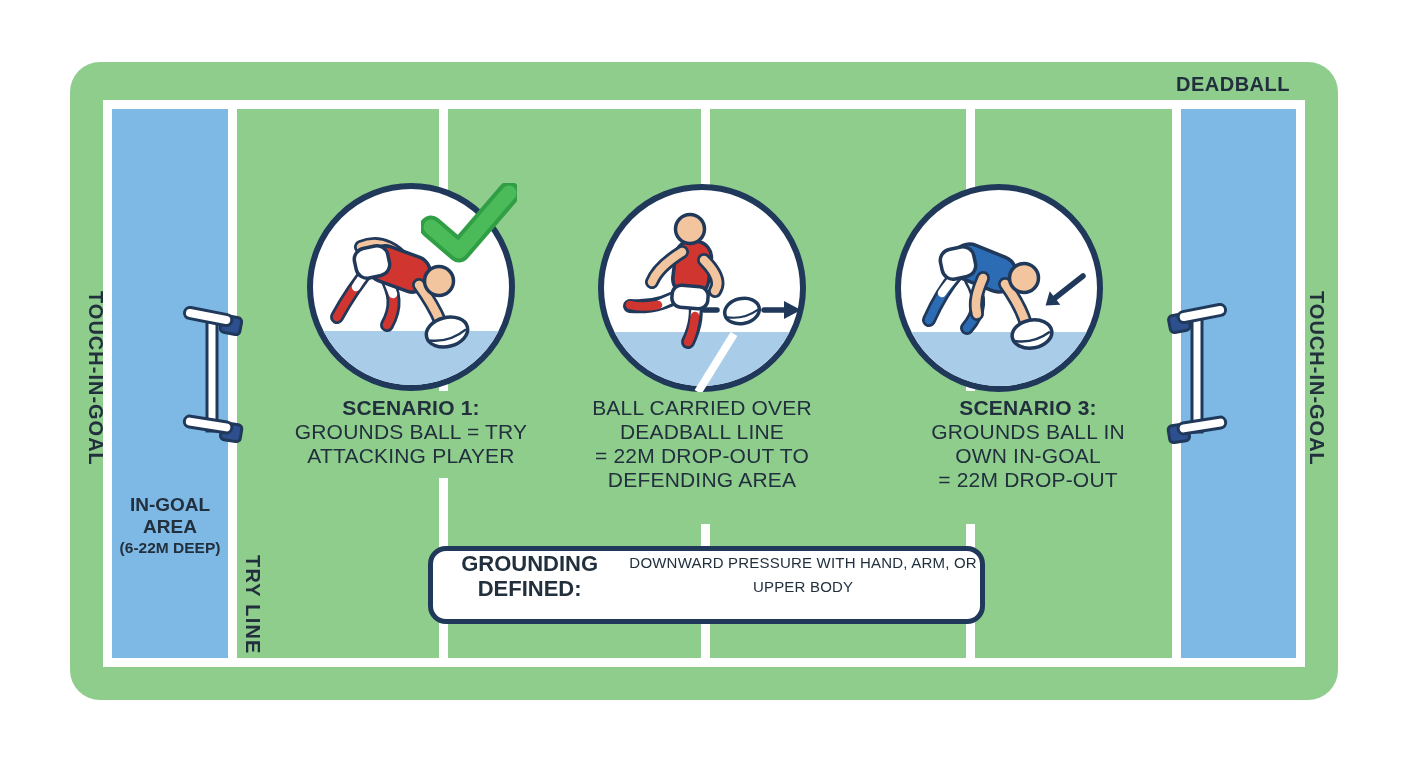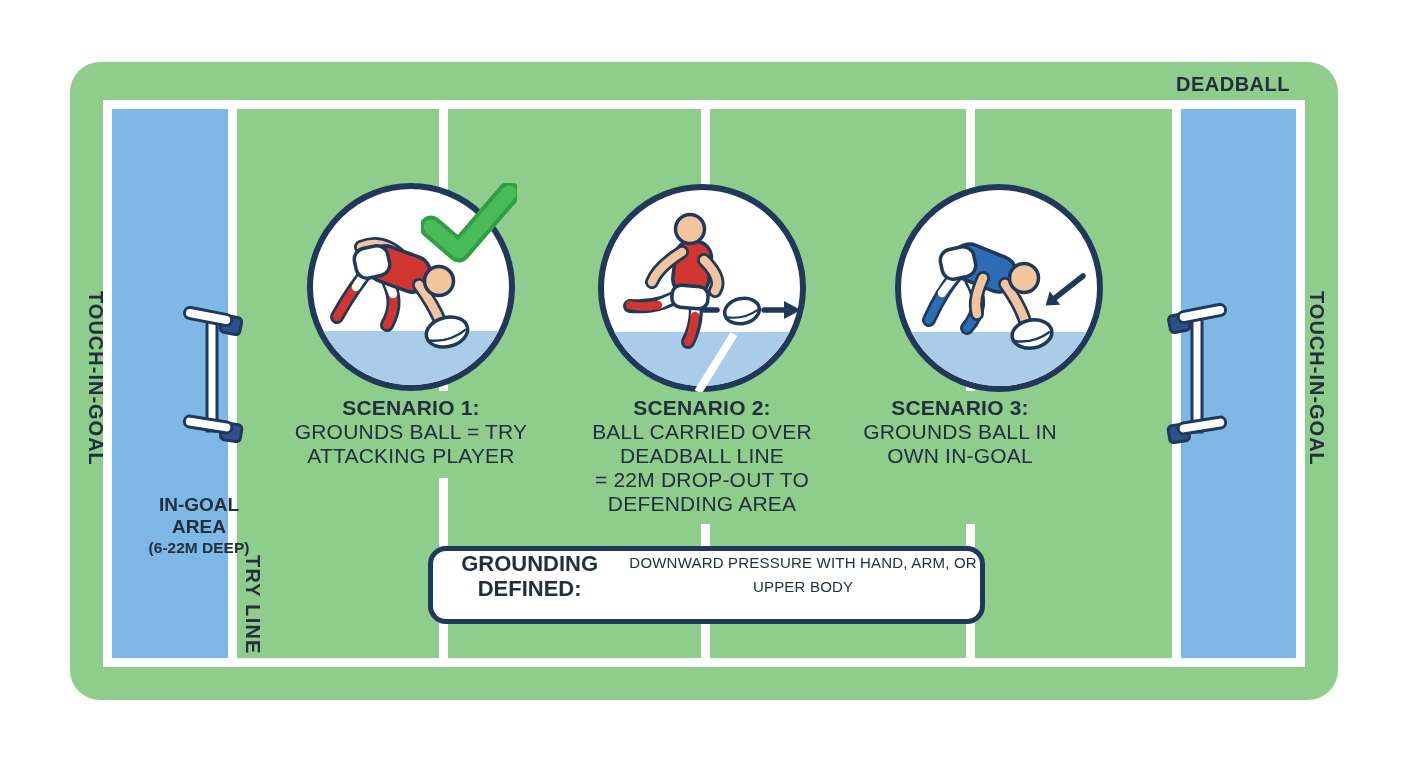--- a/index.html
+++ b/index.html
@@ -23,21 +23,21 @@
   .field{position:absolute;left:70px;top:62px;width:1268px;height:638px;
          background:var(--field-green);border-radius:30px;}
   .wline{position:absolute;background:var(--line-white);}
   .bluearea{position:absolute;background:var(--in-goal-blue);}
   .vtext{writing-mode:vertical-rl;color:var(--text-dark);font-weight:700;
          font-size:20px;letter-spacing:1px;white-space:nowrap;}
   .lbl{color:var(--text-dark);}
   .deadball{position:absolute;left:1090px;top:11px;width:146px;text-align:center;
             font-size:20px;font-weight:700;letter-spacing:.5px;}
   .ingoal-lbl{position:absolute;left:42px;top:432px;width:116px;text-align:center;
-              font-weight:700;font-size:19px;line-height:21.5px;padding-left:29px;}
+              font-weight:700;font-size:19px;line-height:21.5px;}
   .ingoal-lbl .small{font-size:15.5px;}
   .caption{position:absolute;top:334px;width:300px;text-align:center;
            font-size:21px;line-height:24px;letter-spacing:.2px;color:var(--text-dark);}
   .caption .t{font-weight:700;}
   .circle-wrap{position:absolute;width:208px;height:208px;}
   .circle{position:absolute;inset:0;background:#fff;border:6px solid var(--navy);
           border-radius:50%;overflow:hidden;}
   .ground{position:absolute;left:-3px;right:-3px;bottom:-3px;height:57px;
           background:var(--circle-ground-blue);}
   .fig{position:absolute;inset:0;width:208px;height:208px;}
@@ -214,30 +214,30 @@
         </g>
       </svg>
     </div>
 
     <div class="caption" style="left:191px;">
       <div class="t">SCENARIO 1:</div>
       <div>GROUNDS BALL = TRY</div>
       <div>ATTACKING PLAYER</div>
     </div>
     <div class="caption" style="left:482px;">
-      <div class="t">SCENARIO 2:</div>
       <div>BALL CARRIED OVER</div>
       <div>DEADBALL LINE</div>
       <div>= 22M DROP-OUT TO</div>
       <div>DEFENDING AREA</div>
     </div>
-    <div class="caption" style="left:740px;">
+    <div class="caption" style="left:808px;">
       <div class="t">SCENARIO 3:</div>
       <div>GROUNDS BALL IN</div>
       <div>OWN IN-GOAL</div>
+      <div>= 22M DROP-OUT</div>
     </div>
 
     <div class="gbox">
       <div class="t">GROUNDING DEFINED:</div>
       <div class="b">DOWNWARD PRESSURE WITH HAND, ARM, OR UPPER BODY</div>
     </div>
 
   </div>
 </div>
 

